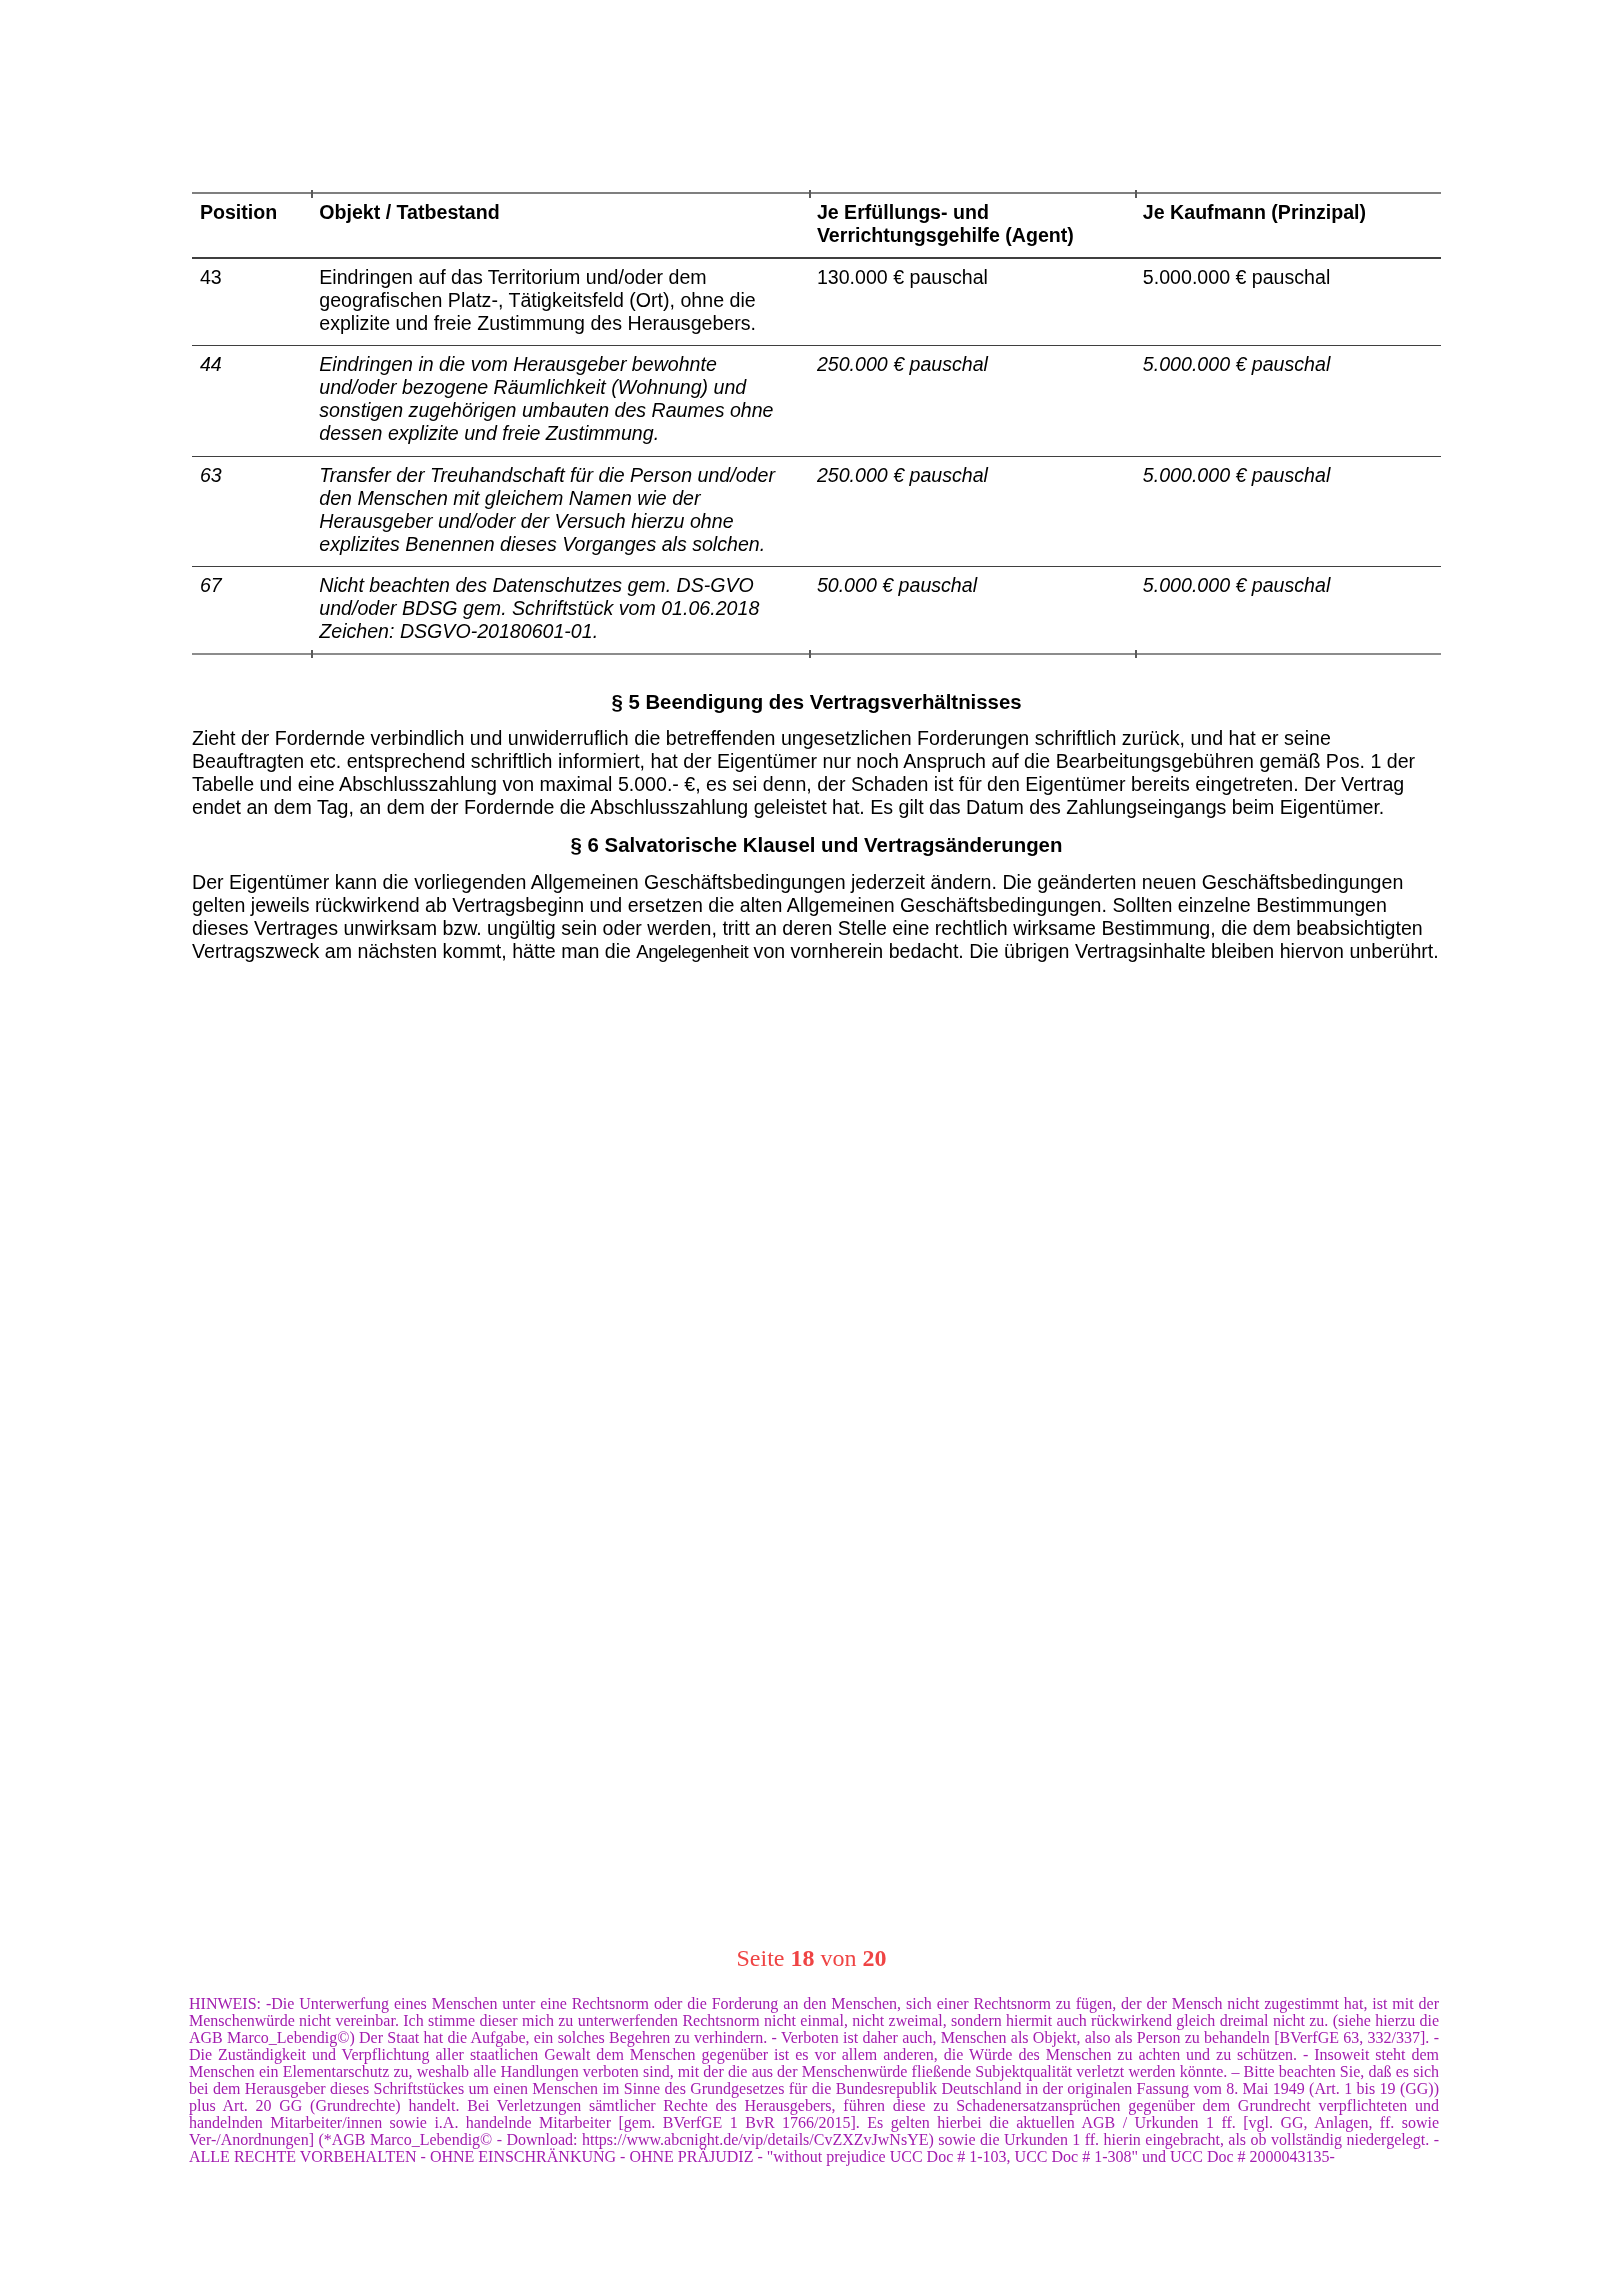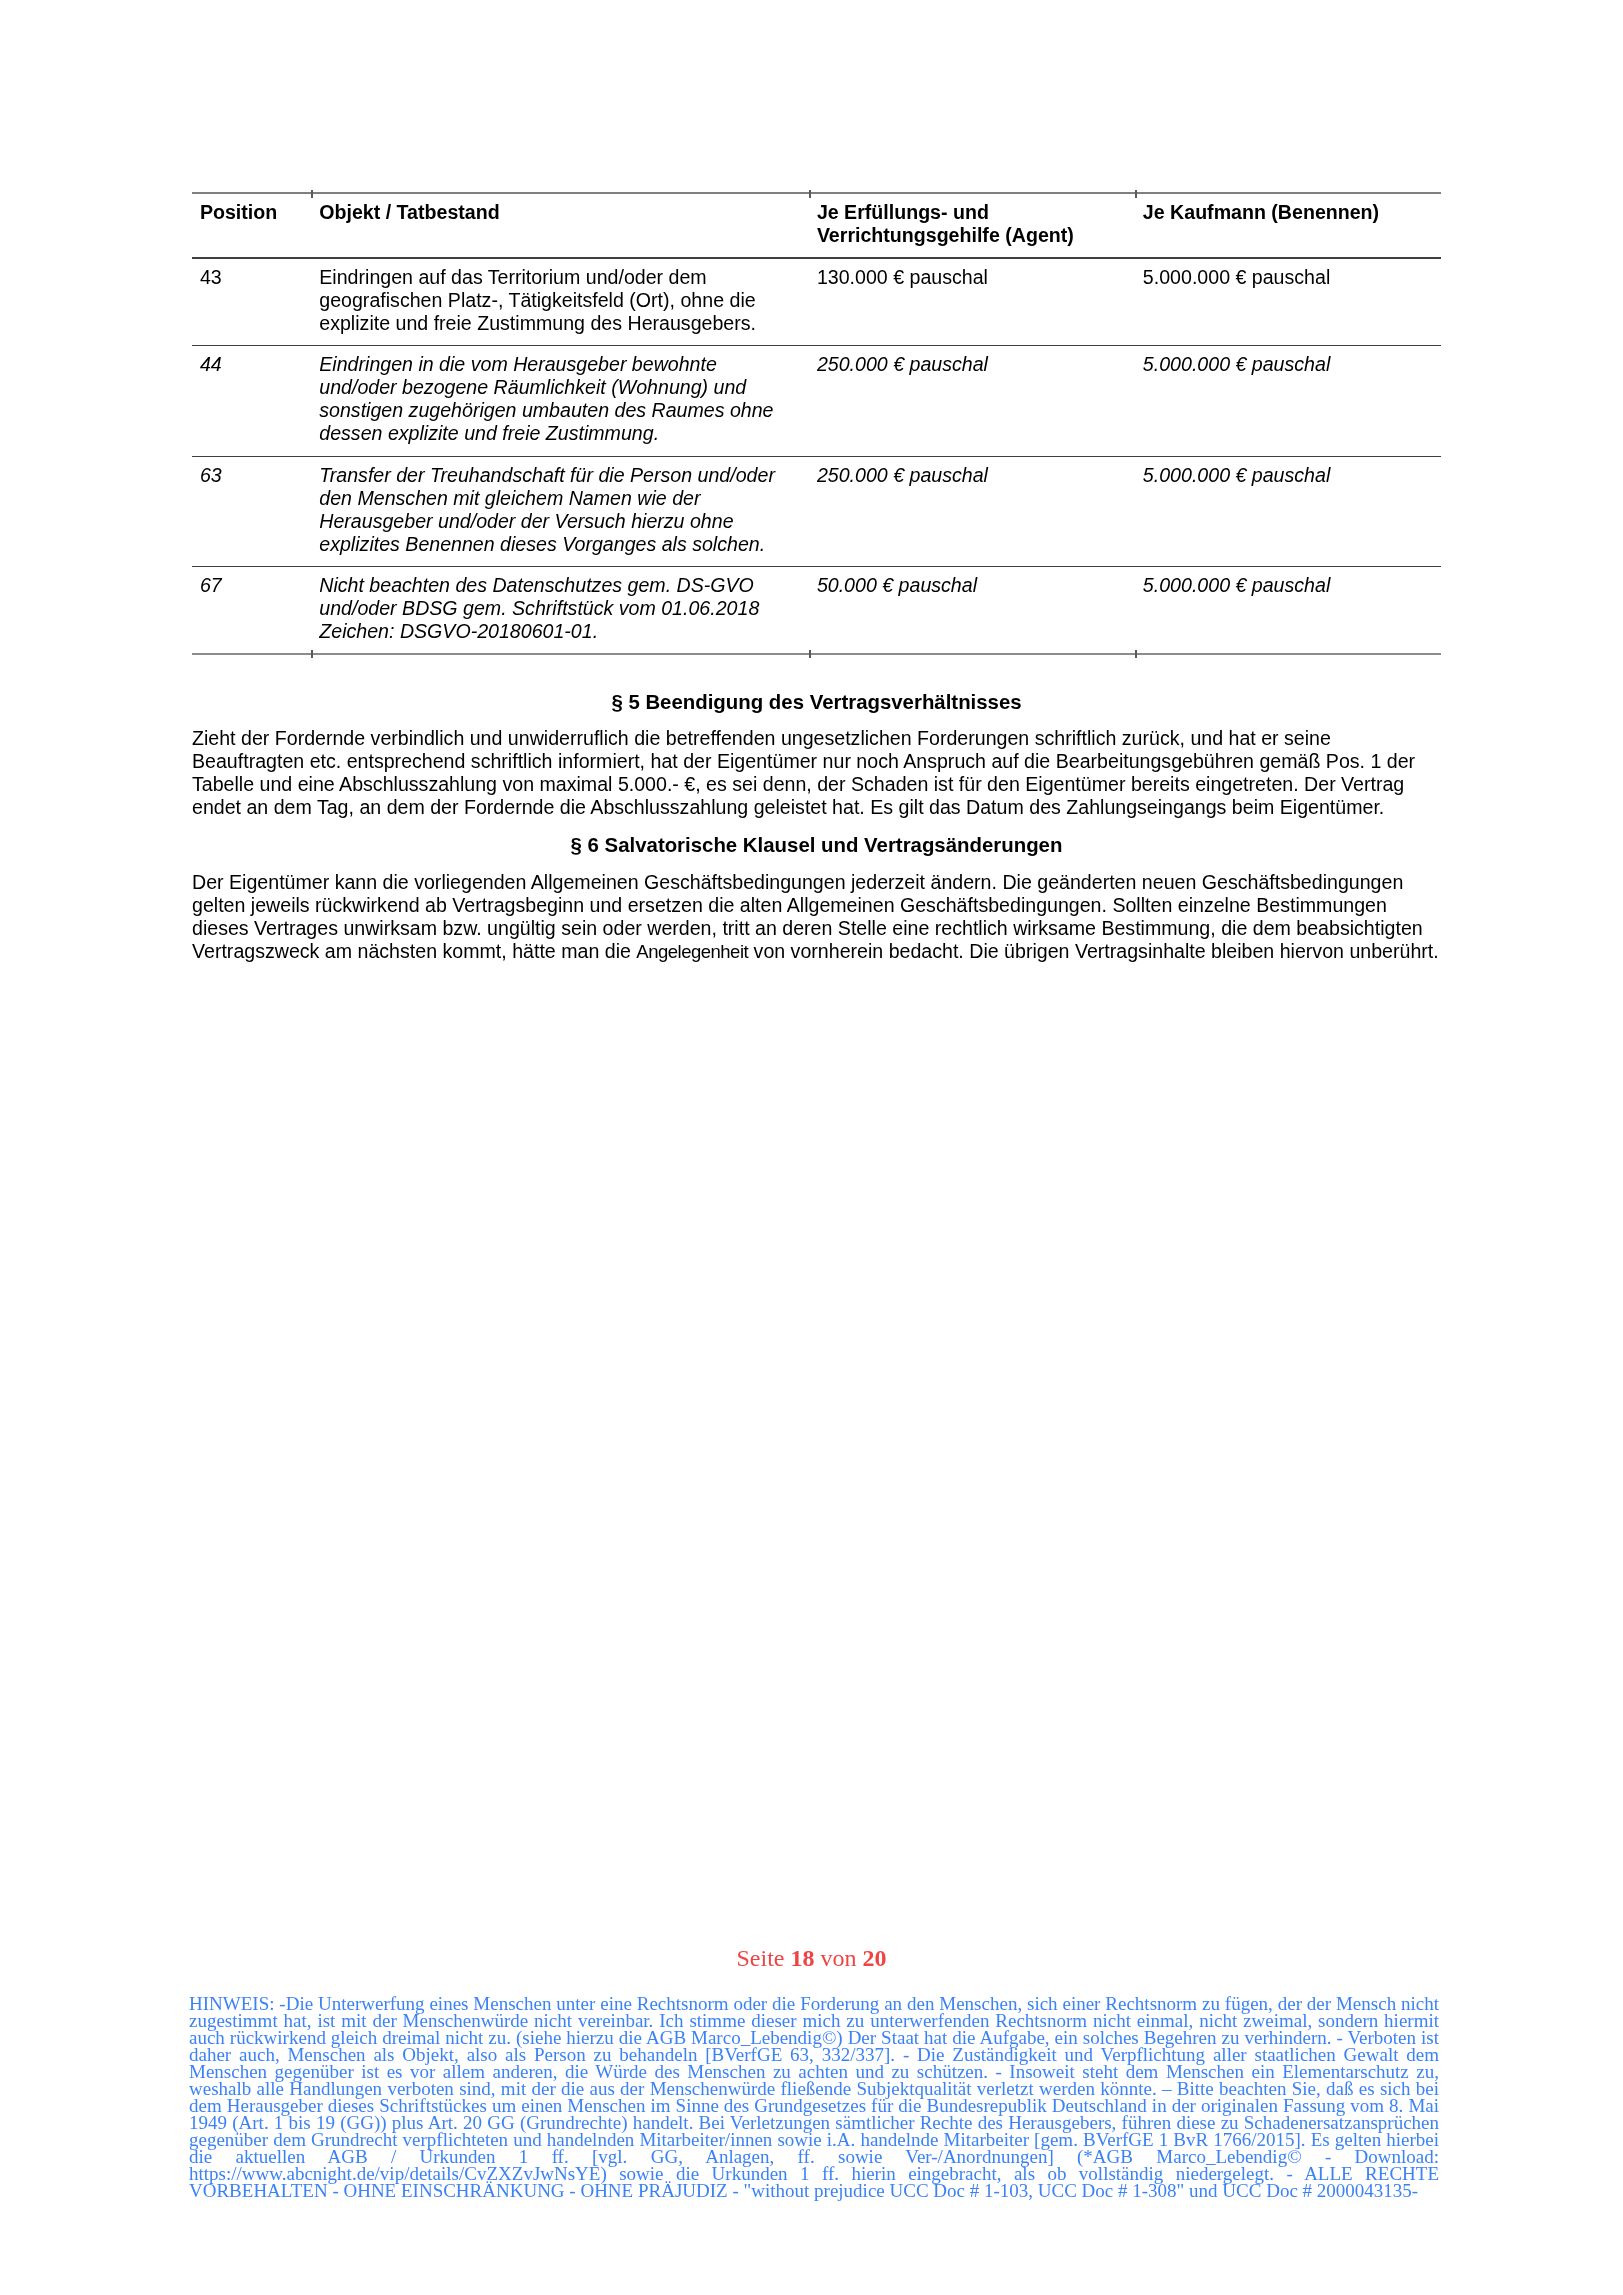--- a/index.html
+++ b/index.html
@@ -90,24 +90,24 @@
     color: #ef4444;
   }
   .pagenum b { font-weight: bold; }
   .hinweis {
     position: absolute;
     top: 1995px;
     left: 189px;
     width: 1250px;
     margin: 0;
     font-family: "Liberation Serif", serif;
-    font-size: 19px;
+    font-size: 16px;
     line-height: 17px;
     text-align: justify;
-    color: #3b82f6;
+    color: #a21caf;
   }
   .hinweis .url { white-space: nowrap; }
 </style>
 </head>
 <body>
 
 <div class="page">
 
   <div class="content">
 
@@ -117,21 +117,21 @@
           <col style="width:9.56%">
           <col style="width:39.84%">
           <col style="width:26.1%">
           <col style="width:24.5%">
         </colgroup>
         <thead>
           <tr>
             <th class="pos">Position</th>
             <th>Objekt / Tatbestand</th>
             <th>Je Erfüllungs- und Verrichtungsgehilfe (Agent)</th>
-            <th>Je Kaufmann (Benennen)</th>
+            <th>Je Kaufmann (Prinzipal)</th>
           </tr>
         </thead>
         <tbody>
           <tr>
             <td class="pos">43</td>
             <td>Eindringen auf das Territorium und/oder dem geografischen Platz-, Tätigkeitsfeld (Ort), ohne die explizite und freie Zustimmung des Herausgebers.</td>
             <td>130.000 € pauschal</td>
             <td>5.000.000 € pauschal</td>
           </tr>
           <tr>

